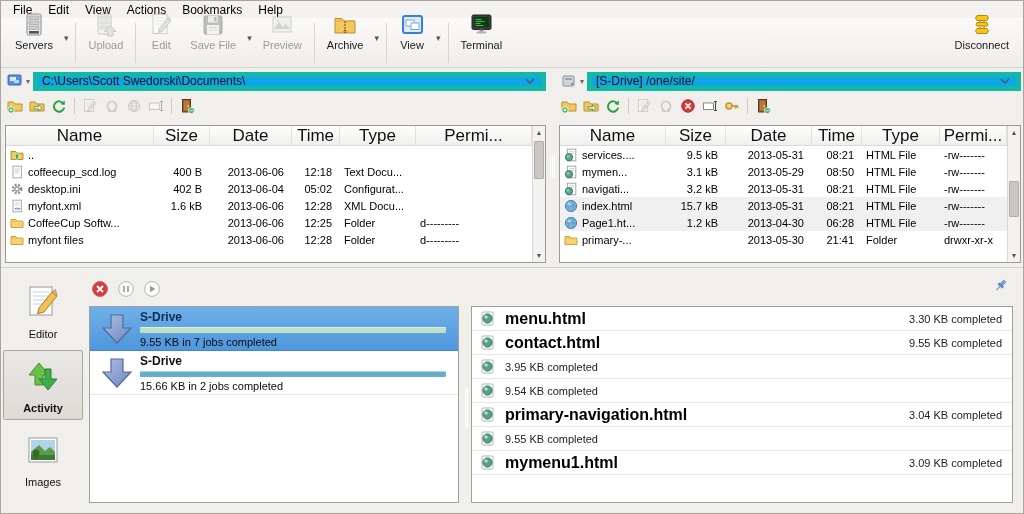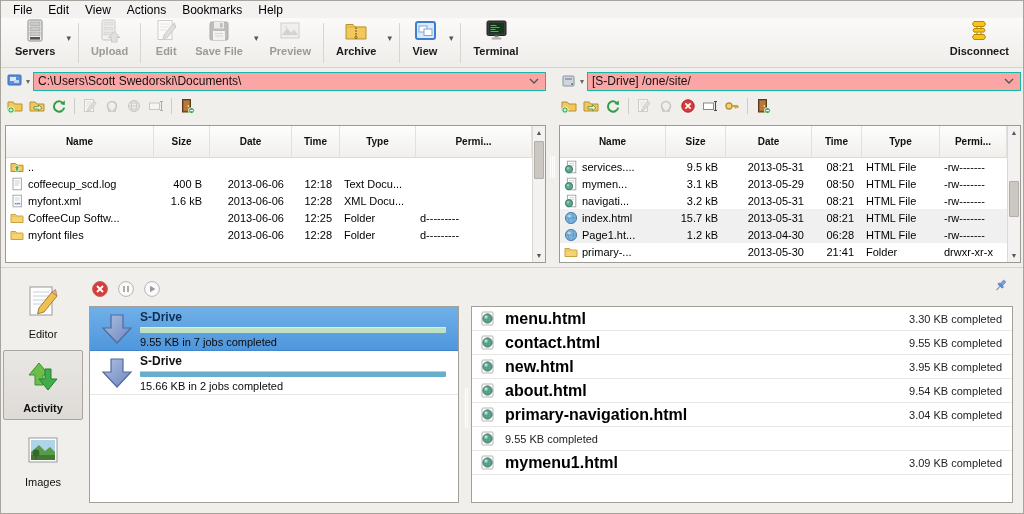--- a/index.html
+++ b/index.html
@@ -7,21 +7,21 @@
   .window { position:absolute; inset:0; border:1px solid #a8a49e; background:#f1efec; }
 
   
   .menubar { height:17px; display:flex; align-items:center; padding-left:4px; background:#f4f2f0; font-size:12px; }
   .menu-item { padding:1px 8px; cursor:default; }
 
   
   .toolbar { height:50px; display:flex; align-items:stretch; background:linear-gradient(#fbfaf9,#efedea); border-bottom:1px solid #d6d2cc; padding:2px 6px 1px 6px; }
   .tb-group { display:flex; align-items:stretch; }
   .tb-sep { width:1px; background:#d8d4cf; margin:3px 4px; }
-  .tb-btn { display:flex; flex-direction:column; align-items:center; justify-content:center; padding:3px 7px 14px 7px; border:1px solid transparent; border-radius:3px; position:relative;font-weight:bold; }
+  .tb-btn { display:flex; flex-direction:column; align-items:center; justify-content:flex-end; padding:3px 7px 14px 7px; border:1px solid transparent; border-radius:3px; position:relative; }
   .tb-btn .big-icon { width:26px; height:26px; }
   .tb-btn .big-icon svg { width:26px; height:26px; display:block; }
   .tb-btn .tb-label { font-size:11px; color:#1a1a1a; margin-top:1px; white-space:nowrap; }
   .tb-btn.is-disabled { pointer-events:none; }
   .tb-btn.is-disabled .big-icon { filter:grayscale(1) opacity(.45); }
   .tb-btn.is-disabled .tb-label { color:#9d9a96; }
   .dd-arrow { display:none; font-size:9px; color:#555; align-self:center; padding:0 3px; margin-top:-10px; }
   .tb-item { display:flex; }
   .tb-item.with-dd .dd-arrow { display:inline-block; }
   .tb-spacer { flex:1; }
@@ -31,35 +31,35 @@
   .pane { position:absolute; top:0; bottom:0; }
   .pane-local { left:4px; width:541px; }
   .pane-remote { left:558px; width:462px; }
   .v-split { position:absolute; left:545px; width:13px; top:0; bottom:0; display:flex; align-items:center; justify-content:center; gap:1px; }
   .v-split i { display:block; width:1px; height:22px; background:#b9b5af; border-right:1px solid #fff; }
 
   .path-row { display:flex; align-items:center; height:20px; margin-top:2px; }
   .pane-sel-icon { display:flex; align-items:center; padding:0 2px; }
   .pane-sel-icon svg { width:16px; height:14px; }
   .pane-sel-arrow { font-size:8px; color:#666; padding:0 3px 0 1px; }
-  .combo { flex:1; height:19px; border:1px solid #14b8a6; background:#fca5a5; display:flex; align-items:center; font-size:12px; padding:0 4px; color:#111; }
+  .combo { flex:1; height:19px; border:5px solid #14b8a6; background:#0ea5e9; display:flex; align-items:center; font-size:12px; padding:0 4px; color:#111; }
   .combo .combo-text { flex:1; white-space:nowrap; overflow:hidden; }
   .combo .chev { padding:0 2px; display:flex; }
 
   .mini-toolbar { display:flex; align-items:center; height:24px; margin-top:3px; }
   .mini-btn { width:20px; height:20px; display:flex; align-items:center; justify-content:center; border:1px solid transparent; border-radius:2px; margin-right:2px; }
   .mini-btn svg { width:16px; height:16px; }
   .mini-btn.is-disabled { pointer-events:none; }
   .mini-btn.is-disabled svg { filter:grayscale(1) opacity(.4); }
   .mini-sep { width:1px; height:16px; background:#cfcbc5; margin:0 5px 0 3px; }
 
   
   .flist { position:absolute; left:0; right:0; top:56px; bottom:2px; border:1px solid #9d9a94; background:#fff; display:flex; }
   .flist-main { flex:1; overflow:hidden; display:flex; flex-direction:column; }
-  .fl-header { display:grid; height:32px; background:linear-gradient(#fefefe,#f1efec); border-bottom:1px solid #ddd9d4; font-size:10px; color:#111;font-weight:bold; }
+  .fl-header { display:grid; height:20px; background:linear-gradient(#fefefe,#f1efec); border-bottom:1px solid #ddd9d4; font-size:17px; color:#111; }
   .fl-header .hcell { display:flex; align-items:center; justify-content:center; border-right:1px solid #e4e1dc; overflow:hidden; white-space:nowrap; }
   .lgrid { grid-template-columns:148px 56px 82px 48px 76px 1fr; }
   .rgrid { grid-template-columns:106px 60px 86px 50px 78px 1fr; }
   .frow { display:grid; height:17px; font-size:11px; color:#000; align-items:center; }
   .frow.hl { background:#f0f0f0; }
   .fcell { white-space:nowrap; overflow:hidden; padding:0 4px; }
   .c-name { display:flex; align-items:center; gap:4px; padding-left:4px; }
   .c-name .fi { width:14px; height:14px; flex:0 0 14px; display:flex; }
   .c-name .fi svg { width:14px; height:14px; }
   .c-right { text-align:right; padding-right:8px; }
@@ -421,20 +421,37 @@
                   </span>
                   <span>coffeecup_scd.log</span>
                 </div>
     <div class="fcell c-right">400 B</div>
     <div class="fcell c-right">2013-06-06</div>
     <div class="fcell c-right">12:18</div>
     <div class="fcell">Text Docu...</div>
     <div class="fcell"></div>
   </div>
 
+  <div class="frow lgrid">
+    <div class="fcell c-name">
+                  <span class="fi">
+                    <svg viewBox="0 0 14 14" xmlns="http://www.w3.org/2000/svg">
+                      <circle cx="7" cy="7" r="4.2" fill="none" stroke="#8f8f8f" stroke-width="2.4" stroke-dasharray="1.9 1.5"></circle>
+                      <circle cx="7" cy="7" r="2.4" fill="#c9c9c9" stroke="#8f8f8f"></circle>
+                      <circle cx="7" cy="7" r="1" fill="#fff"></circle>
+                    </svg>
+                  </span>
+                  <span>desktop.ini</span>
+                </div>
+    <div class="fcell c-right">402 B</div>
+    <div class="fcell c-right">2013-06-04</div>
+    <div class="fcell c-right">05:02</div>
+    <div class="fcell">Configurat...</div>
+    <div class="fcell"></div>
+  </div>
 
   <div class="frow lgrid">
     <div class="fcell c-name">
                   <span class="fi">
                     <svg viewBox="0 0 14 14" xmlns="http://www.w3.org/2000/svg">
                       <rect x="3" y="1.2" width="8.4" height="11.6" fill="#fff" stroke="#a8a8a8"></rect>
                       <path d="M4.8 4 h4.8 M4.8 6 h4.8" stroke="#cdcdcd"></path>
                       <path d="M5 10.5 L6.4 8.8 M6.4 10.5 L5 8.8 M7.4 8.8 v1.7 M8.4 8.8 l.8 1.7 l.8 -1.7" stroke="#3a6cb8" stroke-width=".8" fill="none"></path>
                     </svg>
                   </span>
@@ -878,31 +895,29 @@
     <span class="done-name">contact.html</span>
     <span class="done-status">9.55 KB completed</span>
   </div>
 
   <div class="done-row">
     <span class="done-icon"><svg viewBox="0 0 15 15" xmlns="http://www.w3.org/2000/svg">
               <rect x="2" y="1" width="11" height="13" rx="1" fill="#fff" stroke="#b5b5b5"></rect>
               <circle cx="7.5" cy="7.5" r="4.6" fill="#57a18c" stroke="#3a7a66"></circle>
               <circle cx="6" cy="6" r="1.7" fill="#bfe3d6" opacity=".9"></circle>
             </svg></span>
-    <span class="done-name">new.html</span>
     <span class="done-status">3.95 KB completed</span>
   </div>
 
   <div class="done-row">
     <span class="done-icon"><svg viewBox="0 0 15 15" xmlns="http://www.w3.org/2000/svg">
               <rect x="2" y="1" width="11" height="13" rx="1" fill="#fff" stroke="#b5b5b5"></rect>
               <circle cx="7.5" cy="7.5" r="4.6" fill="#57a18c" stroke="#3a7a66"></circle>
               <circle cx="6" cy="6" r="1.7" fill="#bfe3d6" opacity=".9"></circle>
             </svg></span>
-    <span class="done-name">about.html</span>
     <span class="done-status">9.54 KB completed</span>
   </div>
 
   <div class="done-row">
     <span class="done-icon"><svg viewBox="0 0 15 15" xmlns="http://www.w3.org/2000/svg">
               <rect x="2" y="1" width="11" height="13" rx="1" fill="#fff" stroke="#b5b5b5"></rect>
               <circle cx="7.5" cy="7.5" r="4.6" fill="#57a18c" stroke="#3a7a66"></circle>
               <circle cx="6" cy="6" r="1.7" fill="#bfe3d6" opacity=".9"></circle>
             </svg></span>
     <span class="done-name">primary-navigation.html</span>

